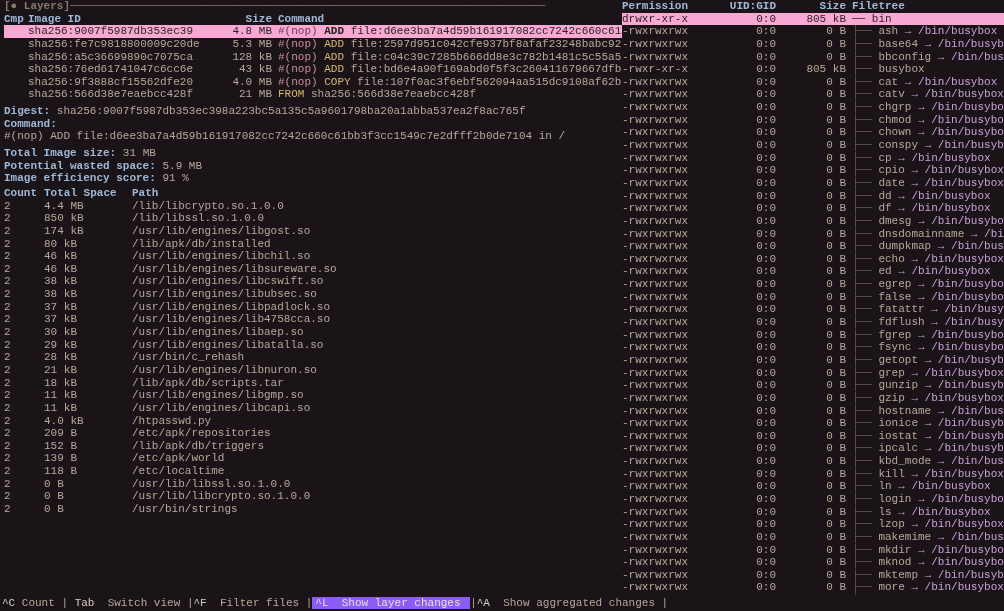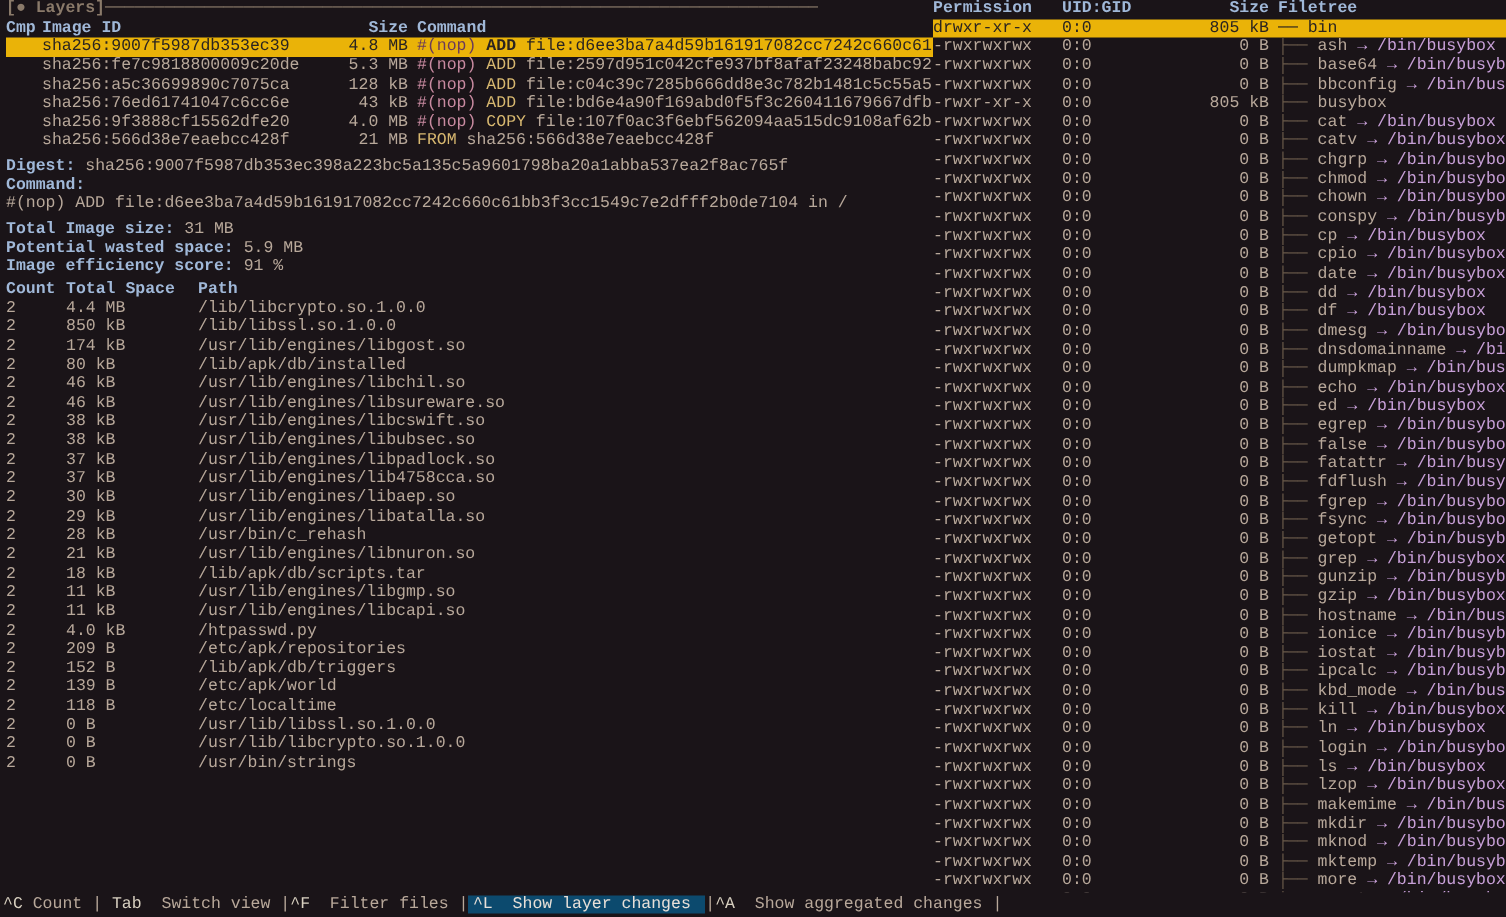--- a/index.html
+++ b/index.html
@@ -3,44 +3,44 @@
 <meta charset="utf-8">
 <style>
   html,body{margin:0;padding:0;width:1004px;height:611px;background:#1a1418;font-family:'Courier New',monospace;font-size:11px;color:#b8a89a;overflow:hidden;line-height:1.15}
   .wrap{display:flex;flex-direction:column;height:100%}
   .main{flex:1;display:flex;overflow:hidden}
   .left{width:618px;display:flex;flex-direction:column;overflow:hidden;padding-left:4px}
   .right{flex:1;display:flex;flex-direction:column;overflow:hidden;border-left:0}
   .section-title{color:#8a7a6a;font-weight:bold;white-space:nowrap;overflow:hidden}
   .hdr{color:#a0b8d8;font-weight:bold}
   .row{white-space:pre;overflow:hidden}
-  .sel{background:#eab308;color:#2a2420}
+  .sel{background:#f9a8d4;color:#2a2420}
   .hl{color:#c88aa0}
   .yellow{color:#d8b870}
   .layers-table .row{display:flex}
   .c-cmp{width:24px;display:inline-block}
   .c-id{width:190px;display:inline-block;overflow:hidden}
   .c-sz{width:54px;display:inline-block;text-align:right;padding-right:6px}
   .c-cmd{flex:1;overflow:hidden;white-space:nowrap}
   .br{height:2px}
   .details .row{white-space:pre-wrap}
   .space-table{overflow:hidden}
   .space-table .row{display:flex}
   .s-cnt{width:40px;display:inline-block}
   .s-sp{width:82px;display:inline-block;text-align:left;padding-right:6px}
   .s-pth{flex:1;overflow:hidden}
   .right .hdrrow,.right .frow{display:flex}
   .r-perm{width:86px}
-  .r-uid{width:68px;padding-right:8px}
+  .r-uid{width:68px;text-align:right;padding-right:8px}
   .r-sz{width:62px;text-align:right;padding-right:6px}
   .r-ft{flex:1;overflow:hidden;white-space:nowrap}
   .treeglyph{color:#6a5a4a}
   .footer{background:#1a1418;color:#b8a89a;height:16px;line-height:16px;padding-left:2px;white-space:pre}
   .footer .kb{color:#d8d0c0}
-  .footer .hlbar{background:#0c4a6e;color:#e8e0d8;padding:0 3px}
+  .footer .hlbar{background:#8b5cf6;color:#e8e0d8;padding:0 3px}
   .purple{color:#c8a0d8}
 </style>
 </head>
 <body>
 <div class="wrap">
 <div class="main">
 <div class="left">
 
 <div class="section-title row"><span>[● Layers]────────────────────────────────────────────────────────────────────────</span></div>
 <div class="layers-table">

